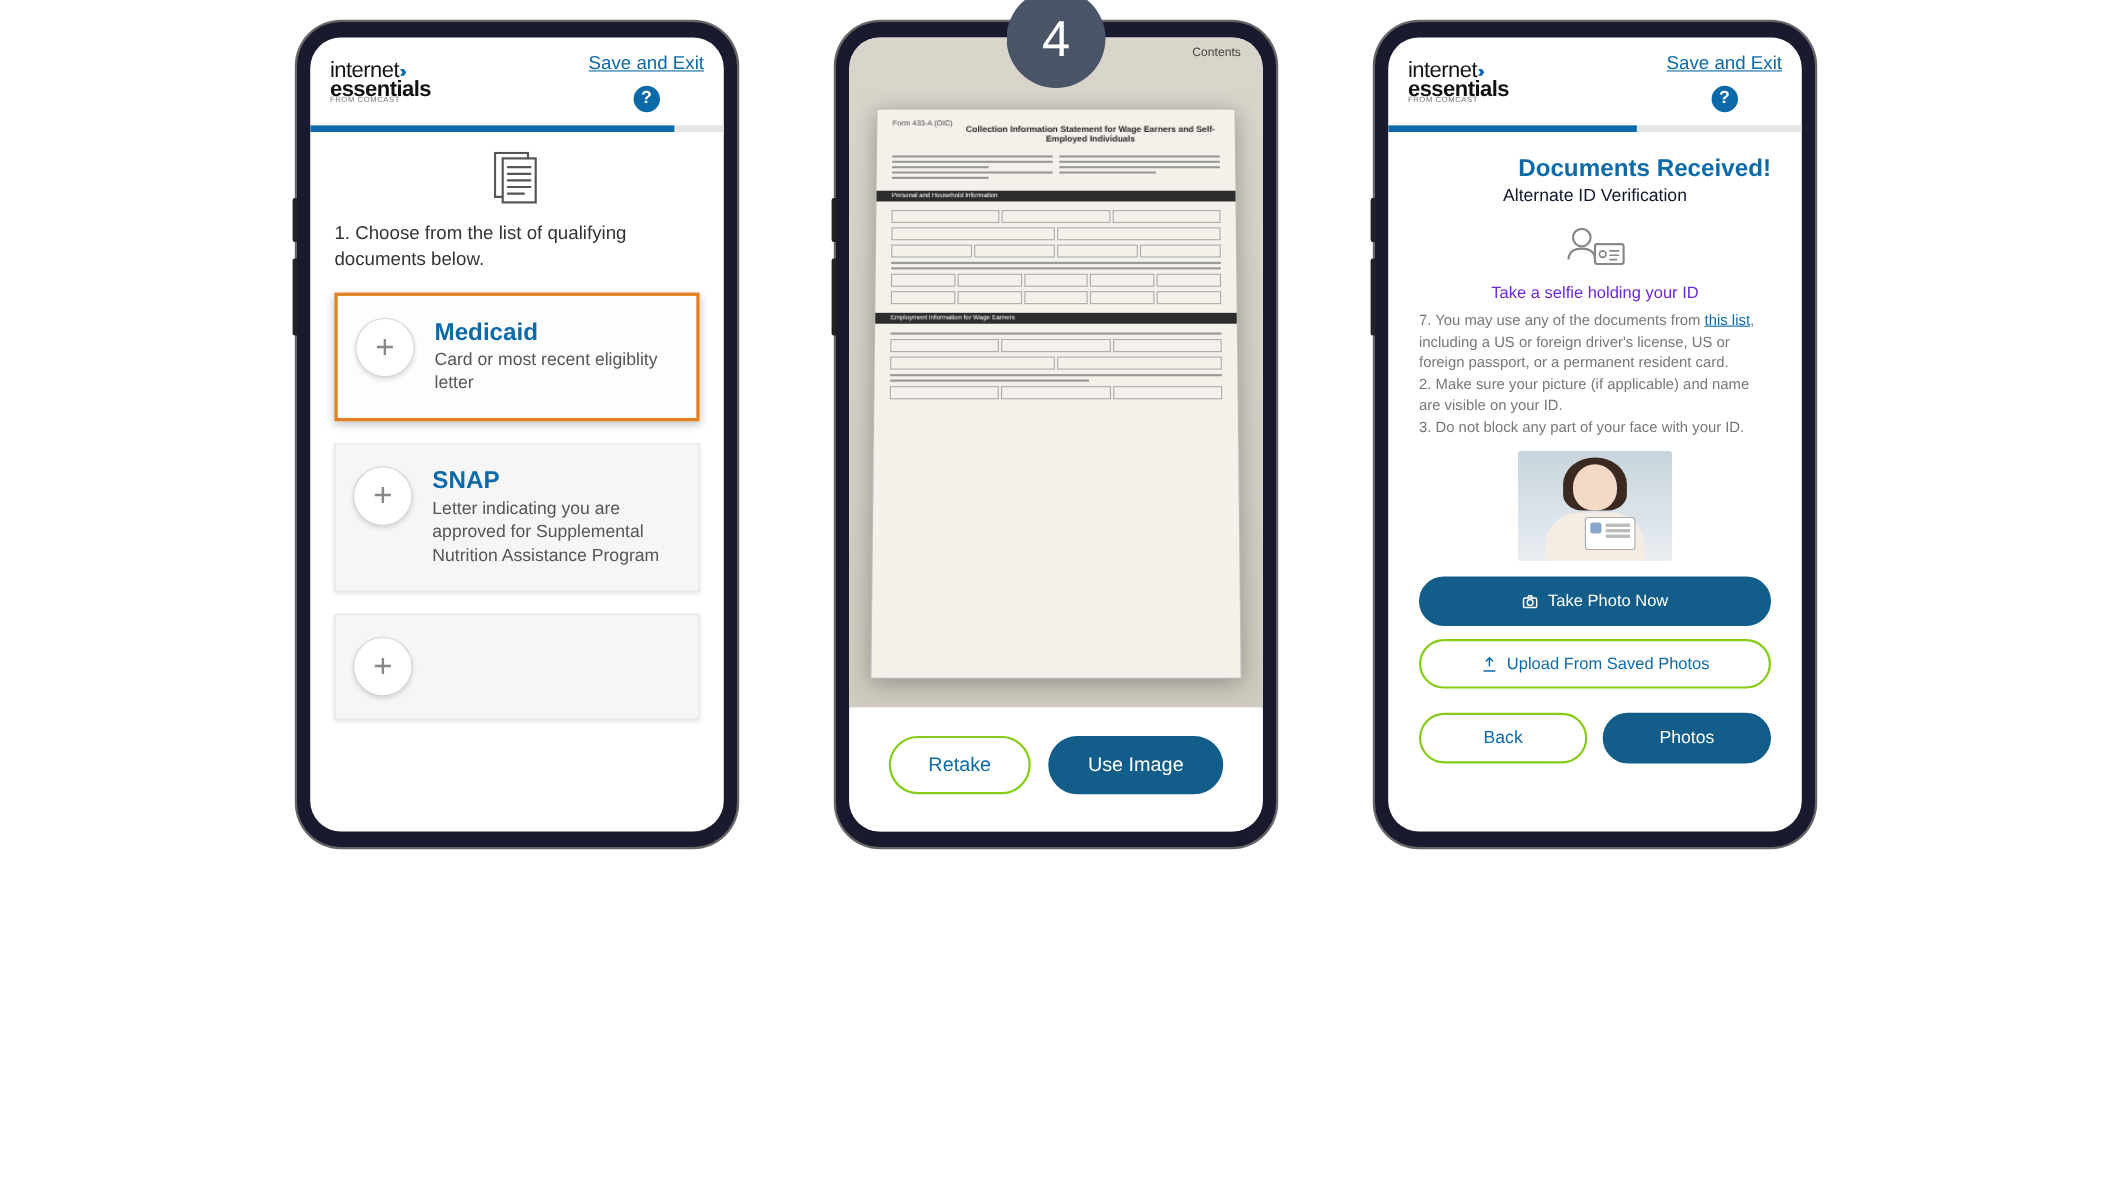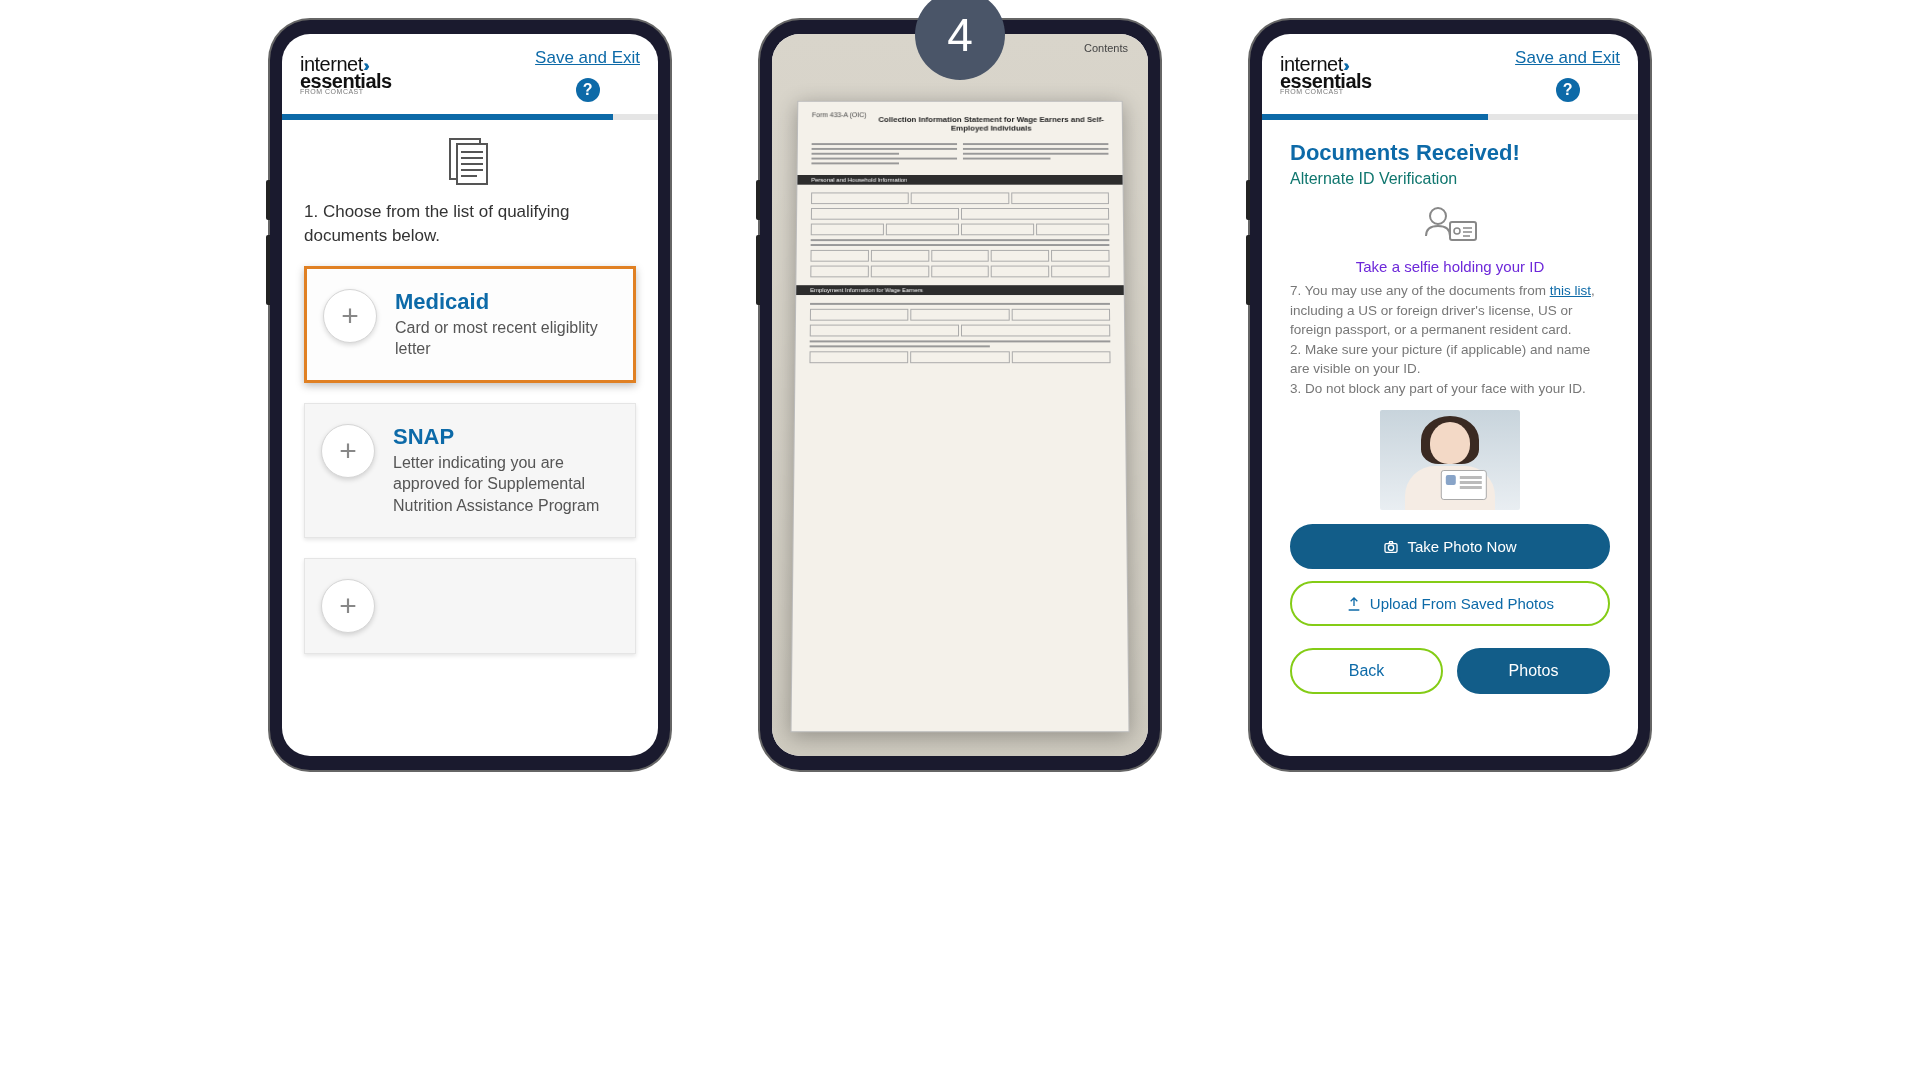--- a/index.html
+++ b/index.html
@@ -153,22 +153,22 @@
     padding: 14px 34px;
     font-size: 18px;
     font-weight:500;
     border:2px solid #84cc16;
     background:#fff; color:#0d6aa8;
     cursor:pointer;
   }
   .btn.primary { background:#125d89; color:#fff; border-color:#125d89;}
 
   
-  .p3-title { text-align:left; color:#0d6aa8; font-size:22px; font-weight:600; margin-top:6px;}
-  .p3-sub   { text-align:left; color:#0f766e; font-size:16px; margin:4px 0 16px;}
+  .p3-title { text-align:right; color:#0d6aa8; font-size:22px; font-weight:600; margin-top:6px;}
+  .p3-sub   { text-align:center; color:#0f172a; font-size:16px; margin:4px 0 16px;}
   .id-icon { display:flex; justify-content:center; margin-bottom:10px;}
   .id-icon svg { width:60px; height:44px;}
   .p3-lead { text-align:center; font-size:15px; color:#6d28d9; margin-bottom:6px; font-weight:500;}
   .p3-list { font-size:13.5px; color:#777; line-height:1.45; }
   .p3-list a { color:#0d6aa8; }
   .selfie { display:flex; justify-content:center; margin:12px 0 14px;}
   .selfie-box {
     width:140px; height:100px;
     background: linear-gradient(180deg,#c8d4dc 0%, #e9eef2 100%);
     position:relative; overflow:hidden; border-radius:2px;
@@ -319,20 +319,24 @@
             <div class="cell"></div>
           </div>
         <div class="ln"></div>
           <div class="ln short"></div>
         <div class="grid">
             <div class="cell"></div>
             <div class="cell"></div>
             <div class="cell"></div>
           </div>
       </div>
+    </div>
+    <div class="cam-buttons">
+      <button class="btn">Retake</button>
+      <button class="btn primary">Use Image</button>
     </div>
   </div>
 </div>
 
 <div class="phone">
   <div class="side-btn sb1"></div>
   <div class="side-btn sb2"></div>
   <div class="screen">
     <div class="header">
       <div class="logo">

